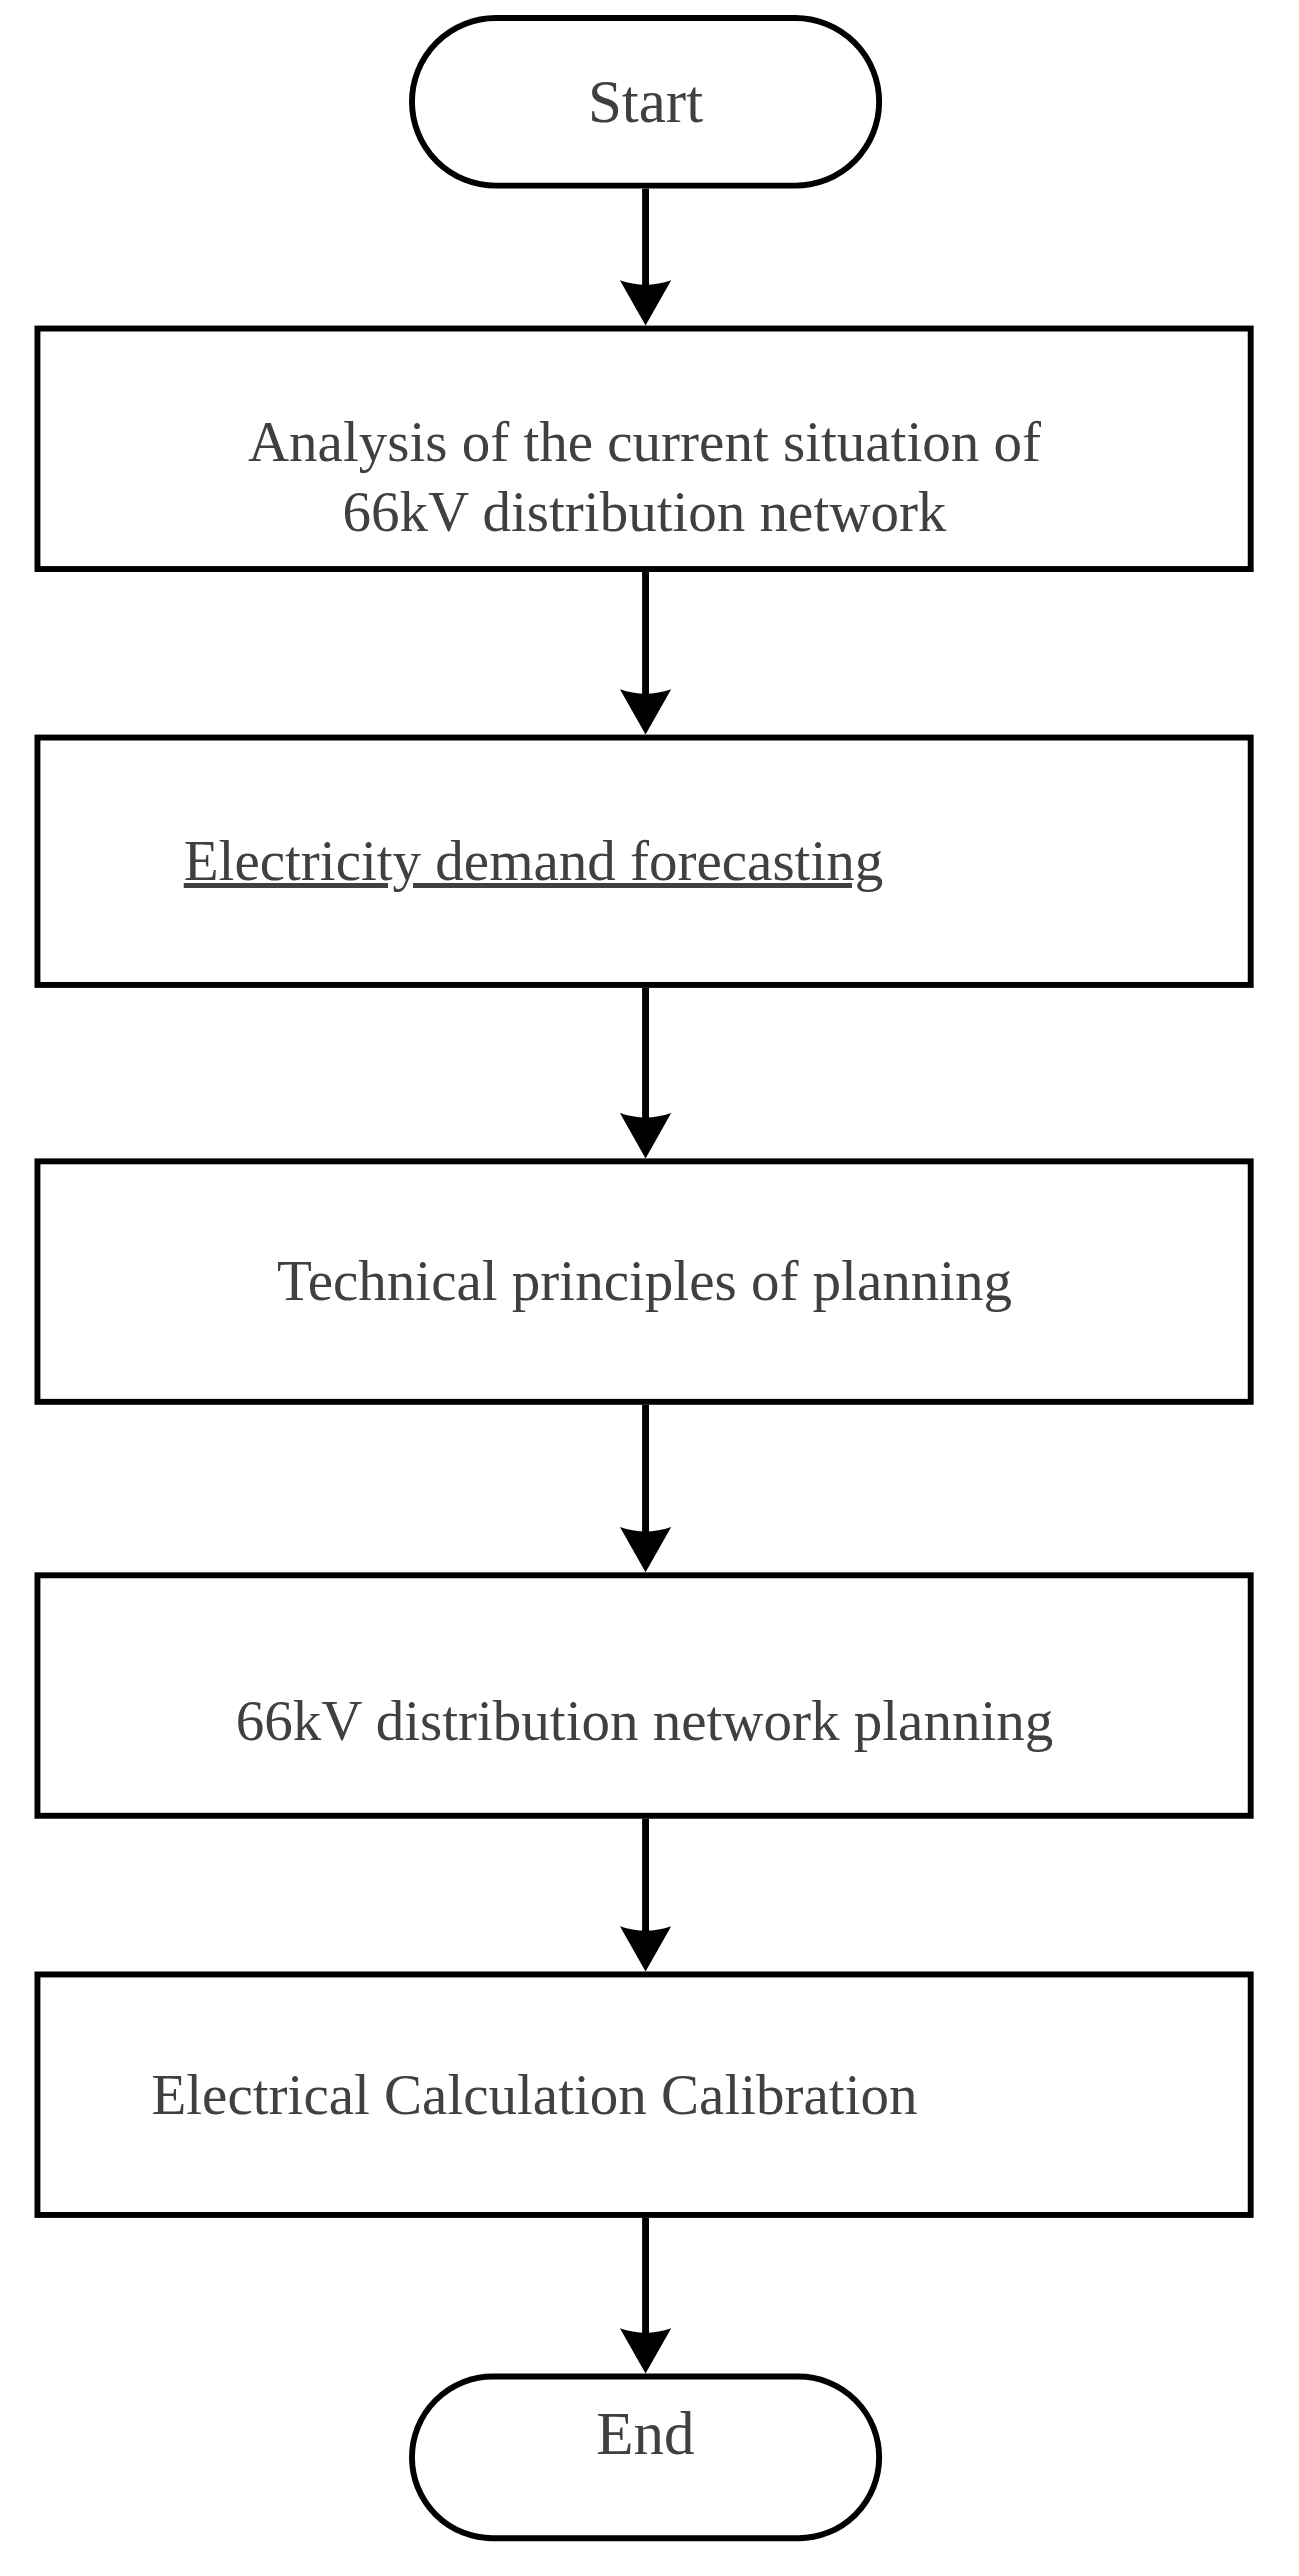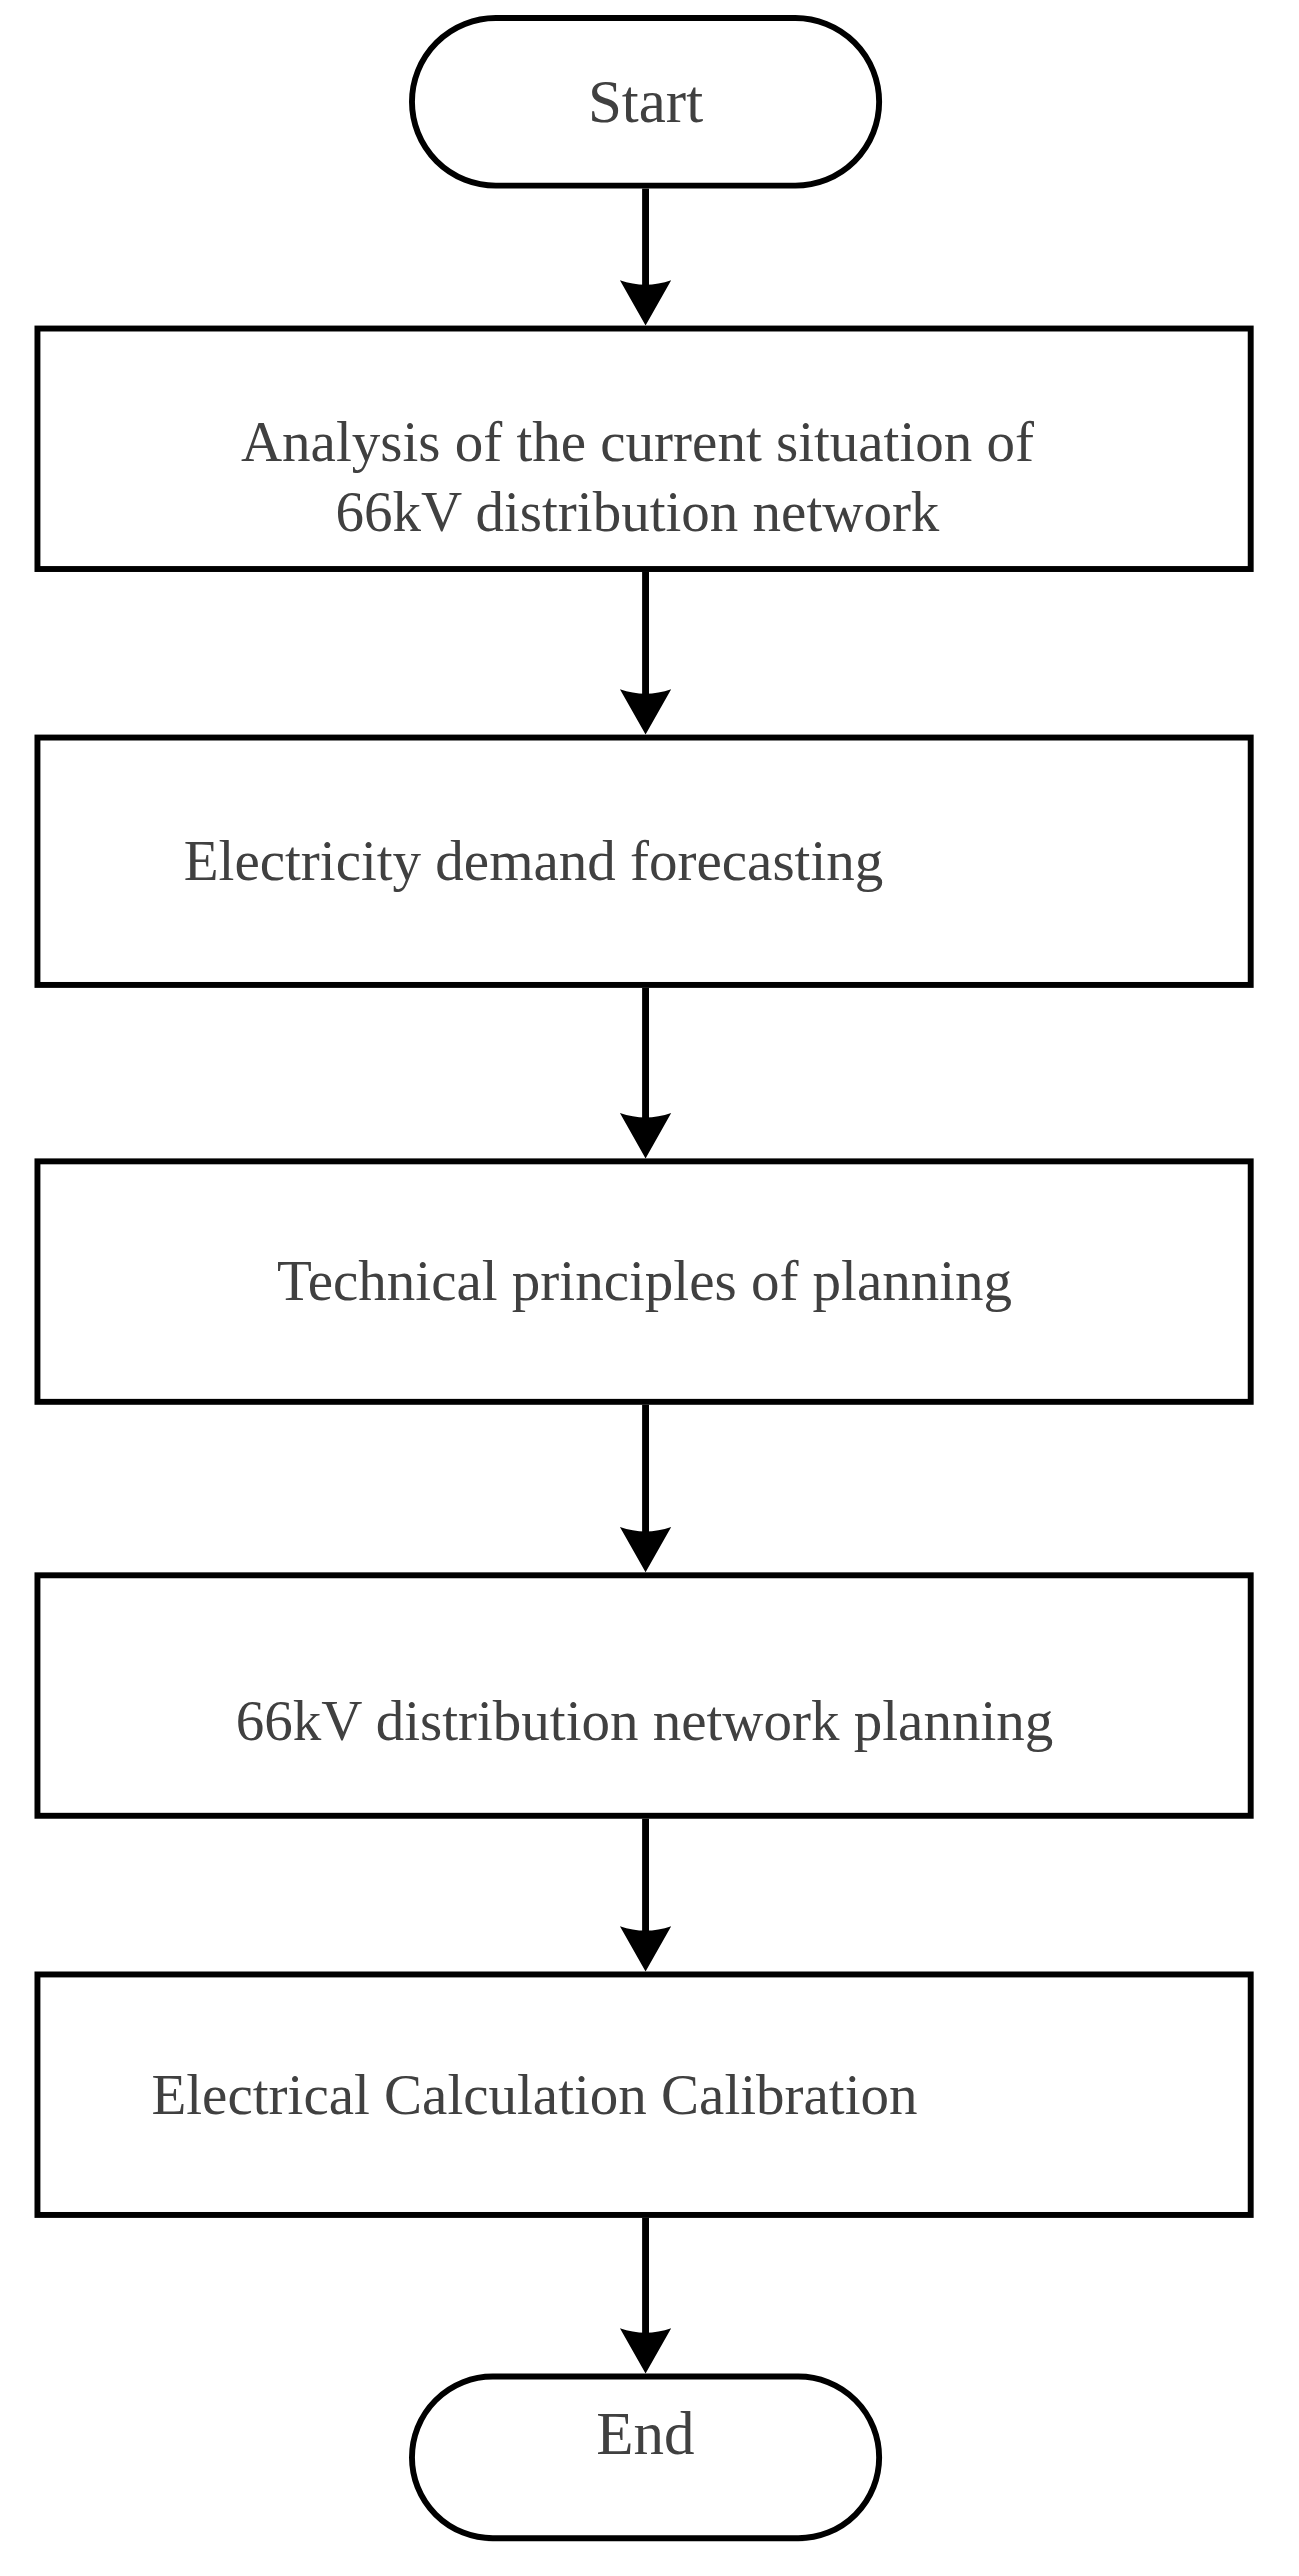--- a/index.html
+++ b/index.html
@@ -69,23 +69,23 @@
         <rect x="38" y="748" width="1231" height="251" fill="#ffffff" stroke="#000000" stroke-width="6"></rect>
         <rect x="38" y="1178" width="1231" height="244" fill="#ffffff" stroke="#000000" stroke-width="6"></rect>
         <rect x="38" y="1598" width="1231" height="244" fill="#ffffff" stroke="#000000" stroke-width="6"></rect>
         <rect x="38" y="2003" width="1231" height="244" fill="#ffffff" stroke="#000000" stroke-width="6"></rect>
         <rect x="418" y="2411" width="474" height="164" rx="82" ry="82" fill="#ffffff" stroke="#000000" stroke-width="6"></rect>
       </g>
   </svg>
 
   <div id="labels-layer">
       <div class="node-label terminal-label" style="left: 409px; top: 15px; width: 473px; height: 174px;">Start</div>
-      <div class="node-label process-label" style="left: 28px; top: 325px; width: 1219px; height: 304px;">Analysis of the current situation of
+      <div class="node-label process-label" style="left: 35px; top: 325px; width: 1219px; height: 304px;">Analysis of the current situation of
 66kV distribution network</div>
-      <div class="node-label process-label" style="left: 35px; top: 734px; width: 997px; height: 253px;">Electricity demand forecasting</div>
+      <div class="node-label process-label" style="left: 35px; top: 734px; width: 997px; height: 253px; text-decoration: underline;">Electricity demand forecasting</div>
       <div class="node-label process-label" style="left: 35px; top: 1158px; width: 1219px; height: 246px;">Technical principles of planning</div>
       <div class="node-label process-label" style="left: 35px; top: 1572px; width: 1219px; height: 298px;">66kV distribution network planning</div>
       <div class="node-label process-label" style="left: 35px; top: 1972px; width: 999px; height: 246px;">Electrical Calculation Calibration</div>
       <div class="node-label terminal-label" style="left: 409px; top: 2374px; width: 473px; height: 120px;">End</div>
     </div>
 
 </div>
 
 
 </body></html>

